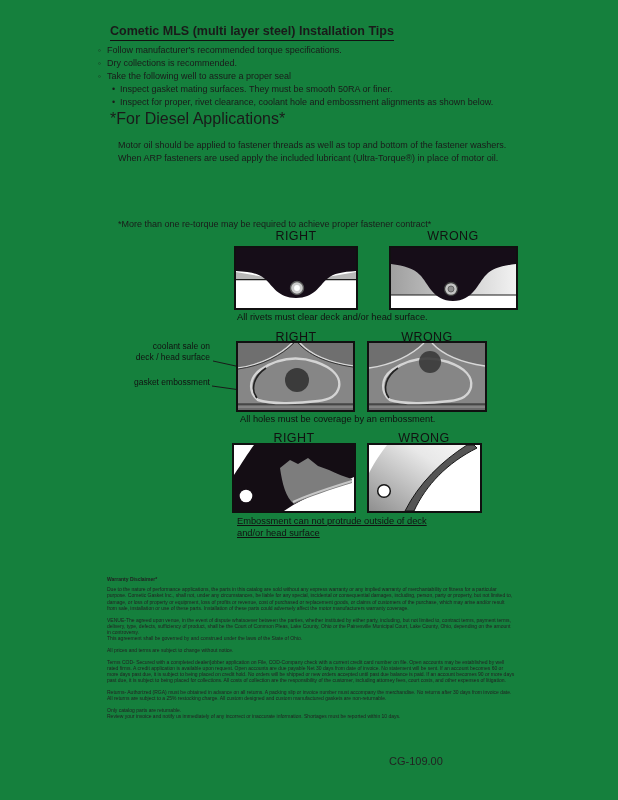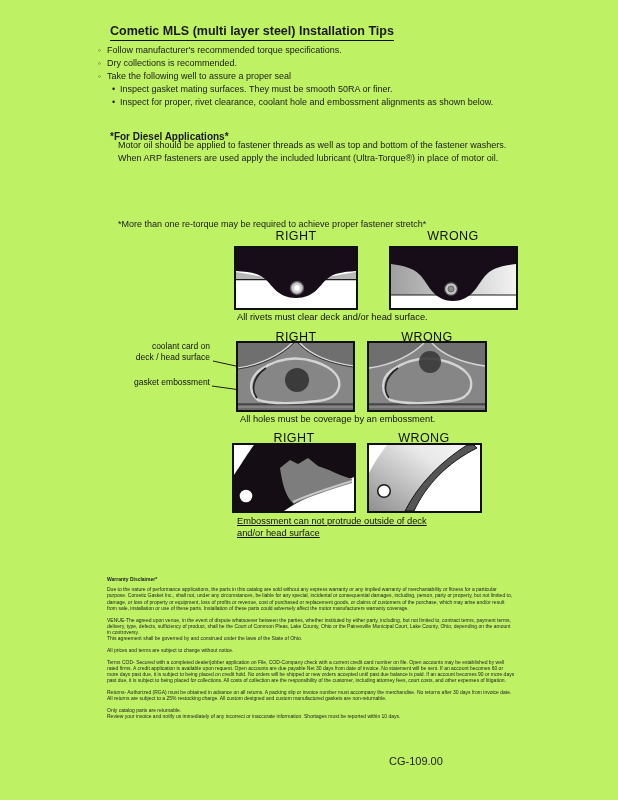--- a/index.html
+++ b/index.html
@@ -1,30 +1,30 @@
 <!DOCTYPE html>
 <html><head>
 <meta charset="utf-8">
 <style>
   html,body { margin:0; padding:0; background:#ffffff; }
   .page {
-    position:relative; width:618px; height:800px; background:#bef264;
+    position:relative; width:618px; height:800px; background:#15803d;
     font-family:"Liberation Sans", sans-serif; color:#1a1a1a; overflow:hidden;
   }
   .title {
     position:absolute; left:110px; top:24px; margin:0;
     font-size:12.5px; font-weight:bold; letter-spacing:0px;
     border-bottom:1.4px solid #111; padding-bottom:2px;
   }
   .tips { position:absolute; left:98px; top:44px; width:420px; font-size:9px; }
   .b-line { display:flex; line-height:13px; }
   .b-line .marker { width:9px; flex:0 0 9px; font-size:8px; }
   .b-line.sub { margin-left:14px; }
   .b-line.sub .marker { width:8px; flex:0 0 8px; font-size:9px; }
-  .diesel-heading { position:absolute; left:110px; top:131px; margin:0; font-size:10px; font-weight:bold; }
+  .diesel-heading { position:absolute; left:110px; top:110px; margin:0; font-size:16px; font-weight:normal; }
   .para { position:absolute; left:110px; width:404px; margin:8px; font-size:9px; line-height:13px; }
   .para.p1 { top:131px; }
   .para.p2 { top:165px; }
   .para.p3 { top:210px; }
 
   .fig-label { position:absolute; transform:translateX(-50%); font-size:12.5px; letter-spacing:0.4px; color:#111; white-space:nowrap; }
   .fig-box { position:absolute; line-height:0; }
   .fig-caption { position:absolute; font-size:9.3px; line-height:11.5px; color:#111; white-space:nowrap; }
   .ann { position:absolute; width:100px; text-align:right; font-size:8.5px; line-height:10.5px; color:#111; }
   .ann-lines { position:absolute; left:210px; top:330px; }
@@ -59,21 +59,21 @@
       <span>Inspect gasket mating surfaces.  They must be smooth 50RA or finer.</span>
     </div>
     <div class="b-line sub">
       <span class="marker">•</span>
       <span>Inspect for proper, rivet clearance, coolant hole and embossment alignments as shown below.</span>
     </div>
   </div>
 
   <h2 class="diesel-heading">*For Diesel Applications*</h2>
   <p class="para p1">Motor oil should be applied to fastener threads as well as top and bottom of the fastener washers. When ARP fasteners are used apply the included lubricant (Ultra-Torque®) in place of motor oil.</p>
-  <p class="para p3">*More than one re-torque may be required to achieve proper fastener stretch*</p>
+  <p class="para p3">*More than one re-torque may be required to achieve proper fastener contract*</p>
 
   <div class="fig-label" style="left:296px; top:229px;">RIGHT</div>
   <div class="fig-label" style="left:453px; top:229px;">WRONG</div>
 
   <div class="fig-box" style="left:234px; top:246px;">
     <svg width="124" height="64" viewBox="0 0 124 64">
       <rect width="124" height="64" fill="#ffffff"></rect>
       <polygon points="2,26 42,33 2,34" fill="#b8b8b8"></polygon>
       <polygon points="122,26 82,33 122,34" fill="#b8b8b8"></polygon>
       <line x1="2" y1="33.7" x2="44" y2="33.7" stroke="#1a1a1a" stroke-width="1.2"></line>
@@ -102,21 +102,21 @@
       <rect x="1" y="1" width="127" height="62" fill="none" stroke="#101010" stroke-width="2"></rect>
     </svg>
   </div>
 
   <div class="fig-caption" style="left:237px; top:312px;">All rivets must clear deck and/or head surface.</div>
 
   <div class="fig-label" style="left:296px; top:330px;">RIGHT</div>
   <div class="fig-label" style="left:427px; top:330px;">WRONG</div>
 
   <div class="ann" style="left:110px; top:341px;">
-    <div>coolant card on</div>
+    <div>coolant sale on</div>
     <div>deck / head surface</div>
   </div>
   <div class="ann" style="left:110px; top:377px;">
     <div>gasket embossment</div>
   </div>
 
   <svg class="ann-lines" width="110" height="90" viewBox="0 0 110 90">
     <line x1="3" y1="31" x2="85" y2="49" stroke="#1a1a1a" stroke-width="1"></line>
     <line x1="2" y1="56" x2="52" y2="63" stroke="#1a1a1a" stroke-width="1"></line>
   </svg>

